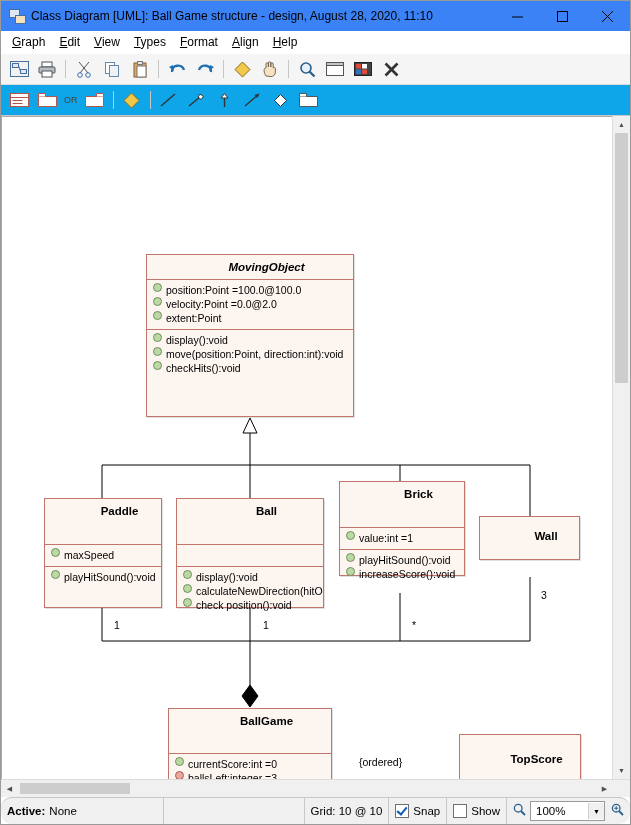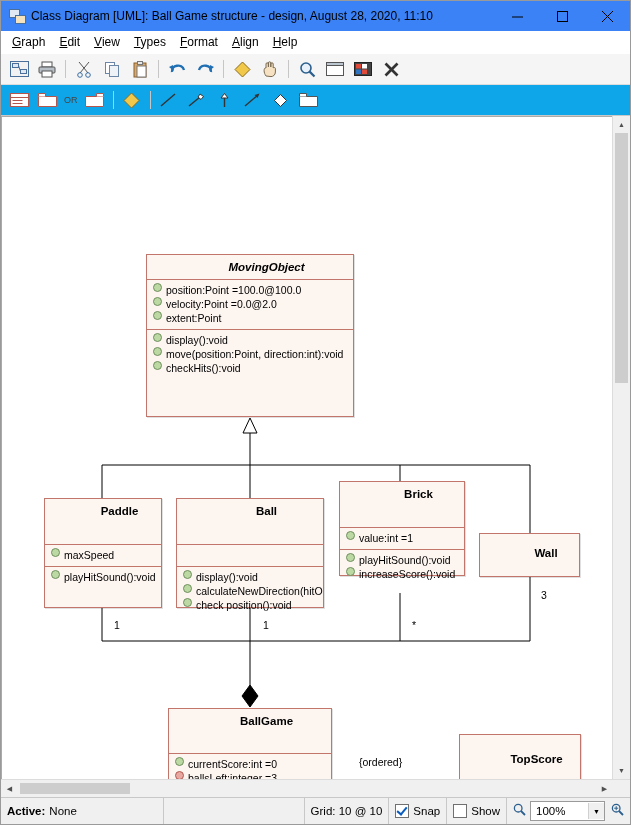--- a/index.html
+++ b/index.html
@@ -241,20 +241,21 @@
   }
   
   .statusbar {
     height: 26px;
     display: flex;
     align-items: stretch;
     background: #f0f0f0;
     border-top: 1px solid #c8c8c8;
     flex: 0 0 auto;
     font-size: 11.5px;
+    border-radius: 11px;
   }
   .st-cell {
     display: flex;
     align-items: center;
     padding: 0 6px;
     border-right: 1px solid #c8c8c8;
   }
   .st-cell.grow { flex: 1 1 auto; }
   .chk {
     width: 12px;
@@ -617,21 +618,21 @@
               <span class="bullet"></span>
               <span>playHitSound():void</span>
             </div>
           <div class="row">
               <span class="bullet"></span>
               <span>increaseScore():void</span>
             </div>
         </div>
       </div>
 
-      <div class="uml" style="left:477px; top:416px; width:101px; height:44px;">
+      <div class="uml" style="left:477px; top:399px; width:101px; height:44px;">
         <div class="hdr" style="padding-top:13px;">Wall</div>
       </div>
 
       <div class="uml" style="left:166px; top:591px; width:164px; height:174px;">
         <div class="hdr">BallGame</div>
         <div class="sep" style="margin-top:20px;"></div>
         <div class="rows">
           <div class="row">
               <span class="bullet"></span>
               <span>currentScore:int =0</span>

